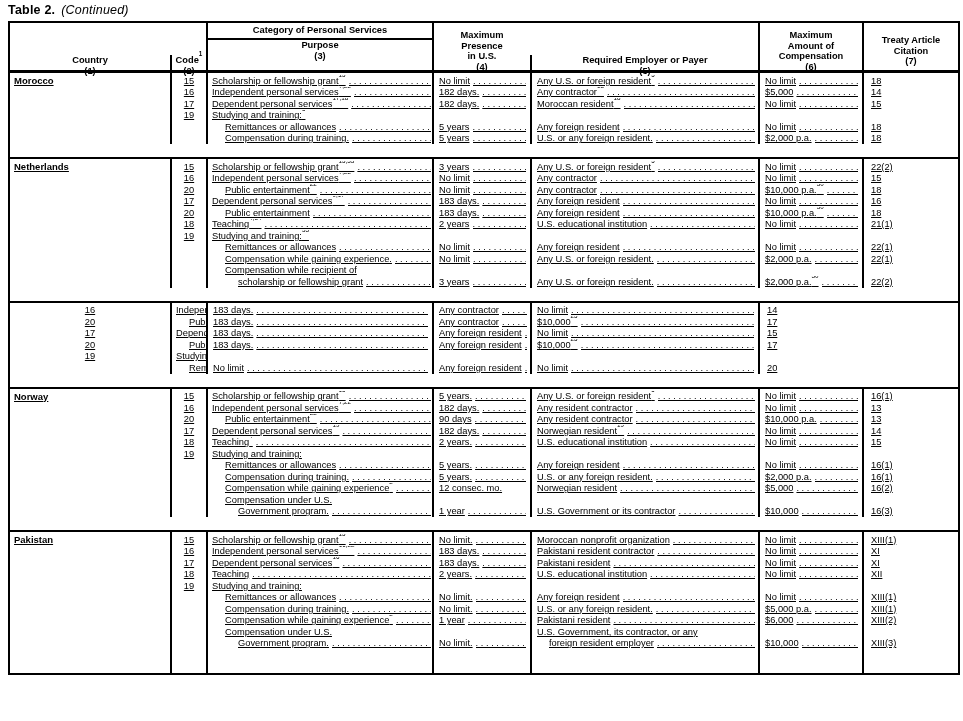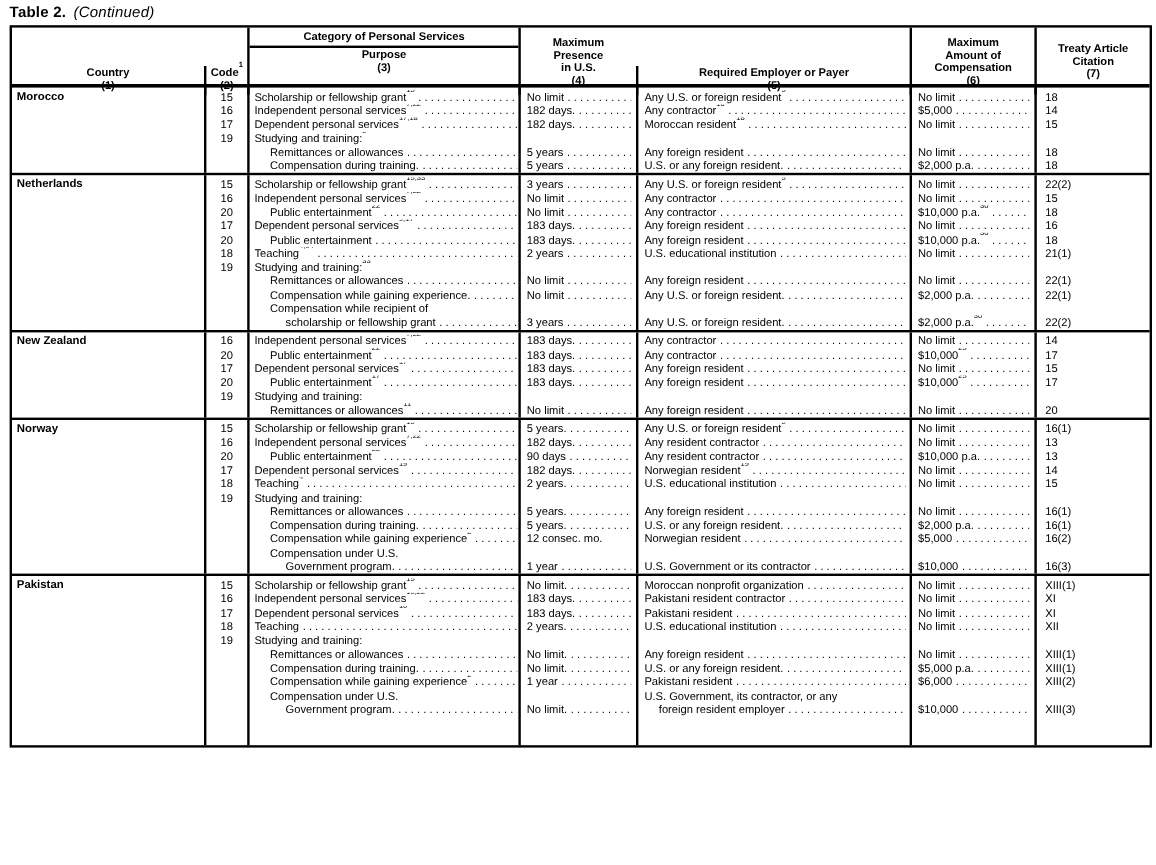--- a/index.html
+++ b/index.html
@@ -14,22 +14,22 @@
   .grid > *:nth-child(n+2){border-left:2px solid #000;}
   
   .thead{border-bottom:3px solid #000;height:47px;font-weight:bold;font-size:9.3px;line-height:10.5px;}
   .h-cell{display:flex;flex-direction:column;text-align:center;}
   .h-end{justify-content:flex-end;padding-bottom:3px;margin-top:32px;}
   .h-mid{justify-content:center;}
   .cat{height:15px;border-bottom:2px solid #000;display:flex;align-items:center;justify-content:center;}
   .purp{flex:1;display:flex;flex-direction:column;justify-content:flex-end;padding-bottom:18px;}
   sup{font-size:6.3px;line-height:0;position:relative;top:-3px;letter-spacing:0;}
   
-  .section + .section{border-top:2px solid #000;}
-  .cell{padding-top:2px;overflow:hidden;}
+  .section + .section{border-top:2px solid #000;margin-top:13px;}
+  .cell{padding-top:2px;overflow:hidden;text-decoration:underline;}
   .section:last-child .cell{padding-bottom:24px;}
   .col-country{padding-left:4px;}
   .country-name{font-weight:bold;font-size:9.5px;line-height:11.5px;}
   .col-purpose{padding-left:4px;}
   .col-presence{padding-left:5px;padding-right:3px;}
   .col-employer{padding-left:5px;padding-right:2px;}
   .col-amount{padding-left:5px;padding-right:3px;}
   .col-treaty{padding-left:7px;}
   .ln{height:11.5px;display:flex;align-items:center;white-space:nowrap;overflow:hidden;
       font-size:9.3px;}
@@ -398,23 +398,20 @@
             <div class="ln">18</div>
             <div class="ln">21(1)</div>
             <div class="ln"></div>
             <div class="ln">22(1)</div>
             <div class="ln">22(1)</div>
             <div class="ln"></div>
             <div class="ln">22(2)</div>
           </div>
         </div>
         <div class="grid section">
-          <div class="cell col-country">
-            <div class="country-name">New Zealand</div>
-          </div>
           <div class="cell col-code">
             <div class="ln ln-code">16</div>
             <div class="ln ln-code">20</div>
             <div class="ln ln-code">17</div>
             <div class="ln ln-code">20</div>
             <div class="ln ln-code">19</div>
             <div class="ln ln-code"></div>
           </div>
           <div class="cell col-purpose">
             <div class="ln">

